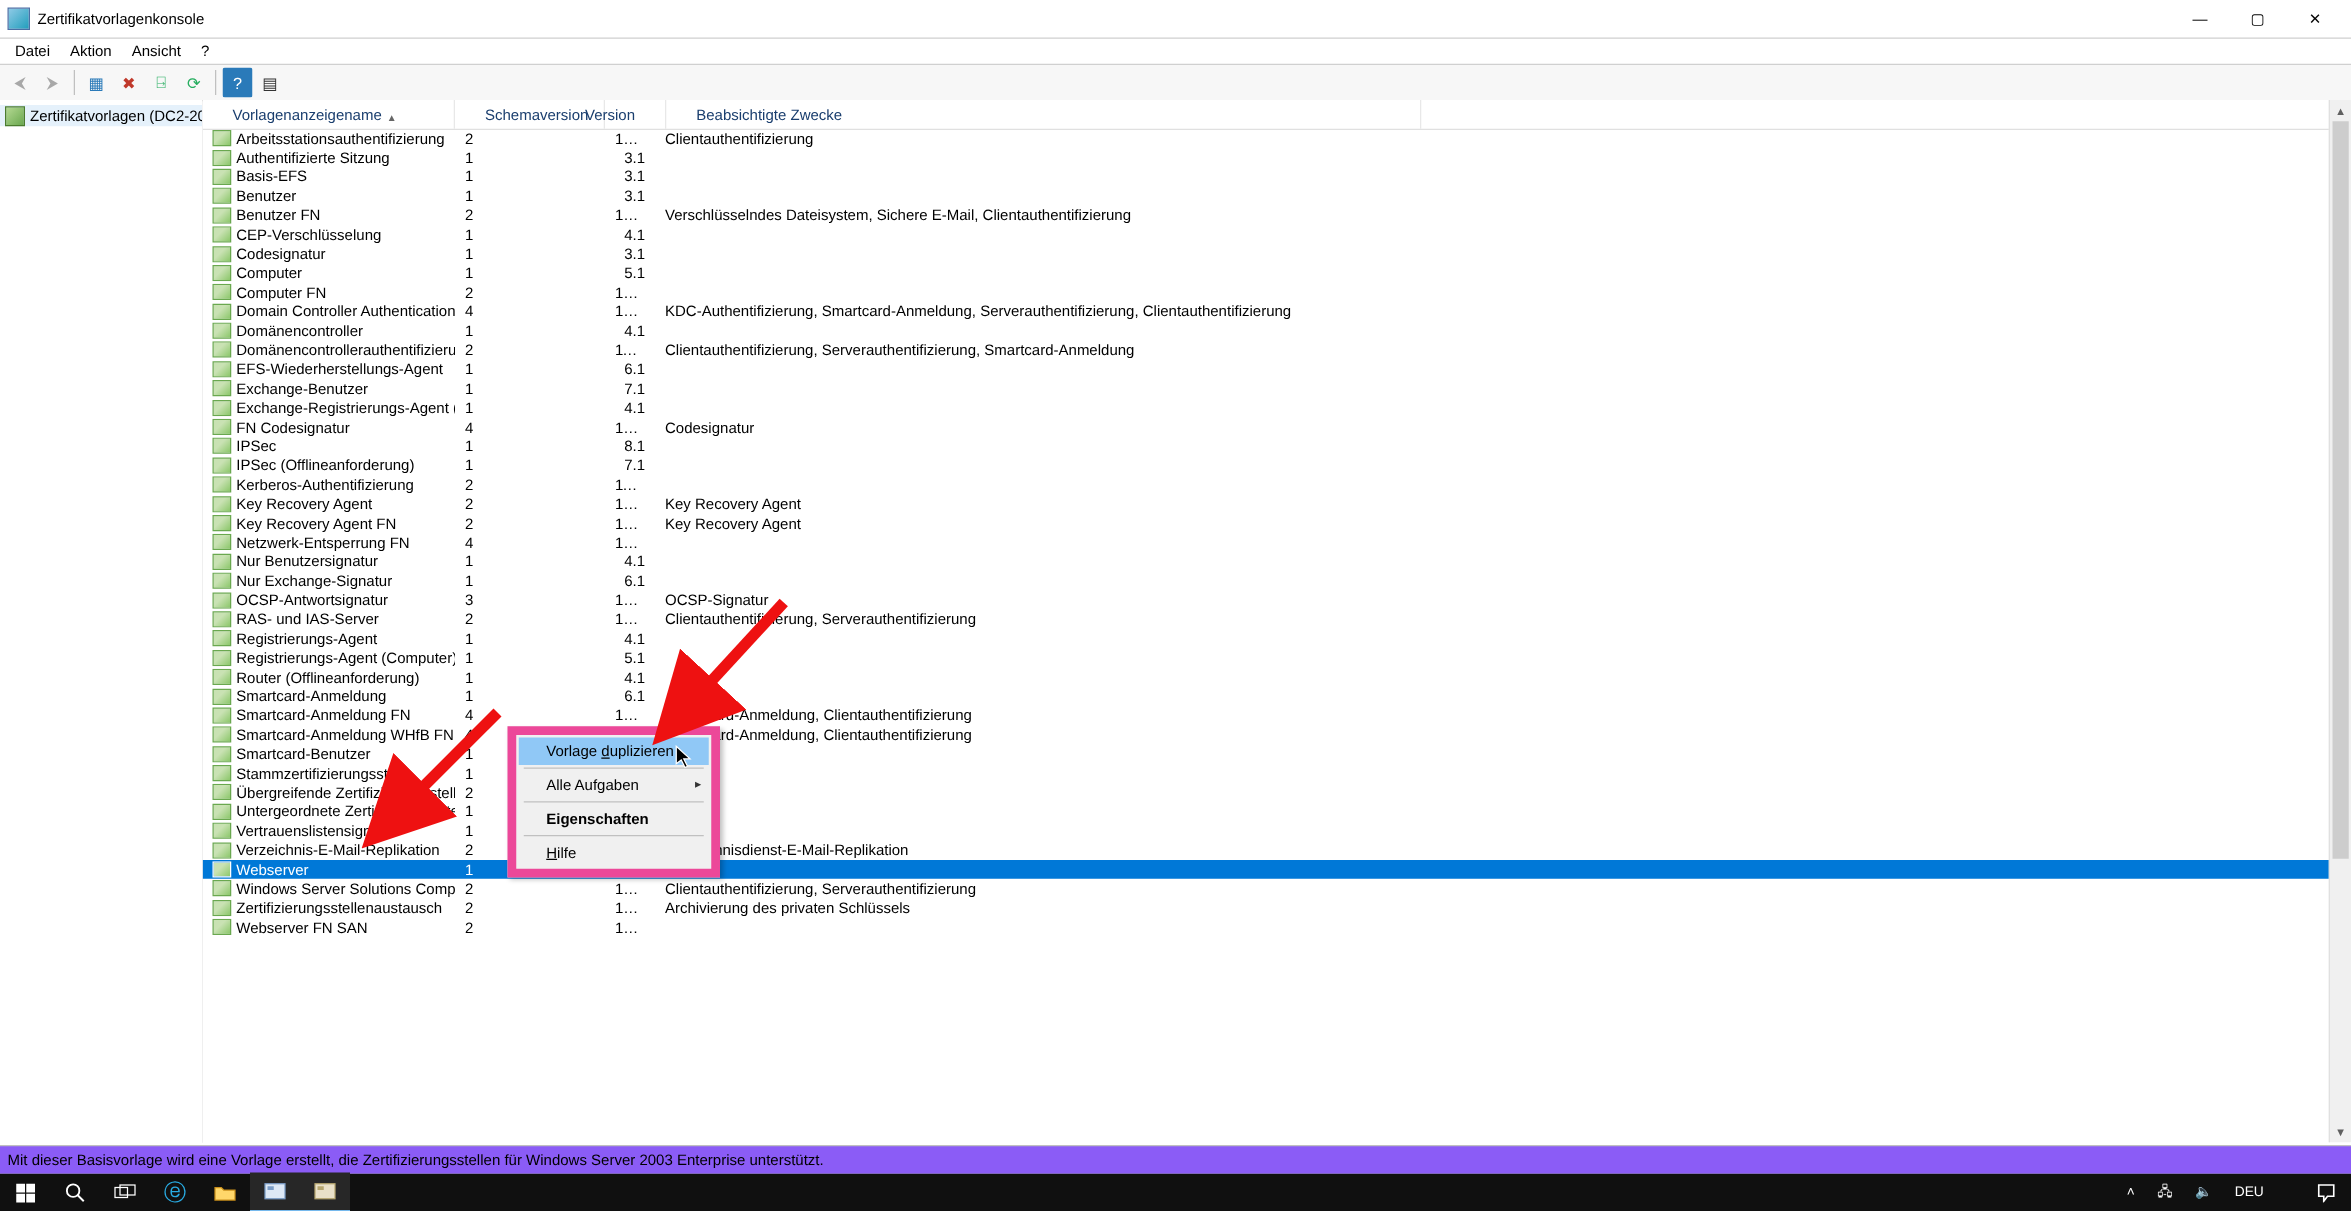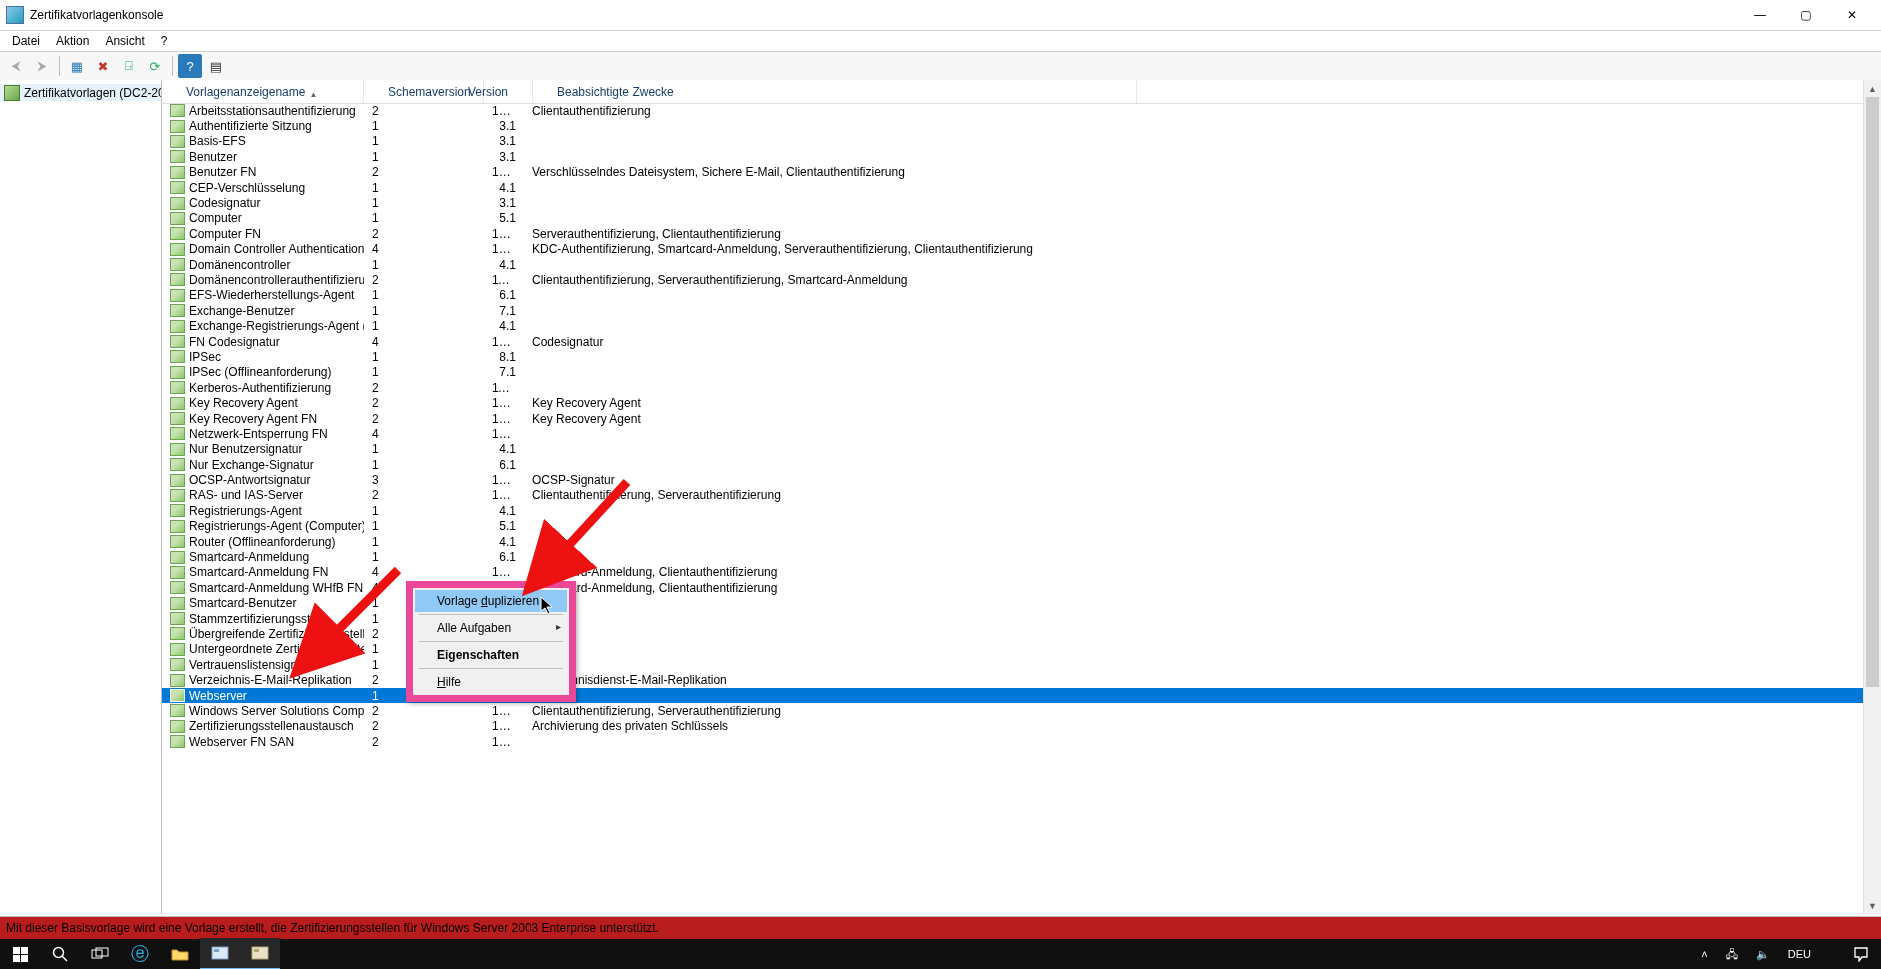--- a/index.html
+++ b/index.html
@@ -221,21 +221,21 @@
   }
 
   
   .statusbar {
     position: absolute;
     left: 0; right: 0; bottom: 30px;
     height: 22px;
     border-top: 1px solid #c0c0c0;
     display: flex; align-items: center;
     padding: 0 6px;
-    background: #b91c1c;
+    background: #8b5cf6;
   }
 
   
   .taskbar {
     position: absolute;
     left: 0; right: 0; bottom: 0;
     height: 30px;
     background: #101010;
     display: flex;
     align-items: center;
@@ -391,21 +391,20 @@
           <div class="cell cv">5.1</div>
           <div class="cell cp"></div>
         </div>
         <div class="row">
           <div class="cell cn">
             <span class="row-icon"></span>
             <span>Computer FN</span>
           </div>
           <div class="cell cs">2</div>
           <div class="cell cv">101.0</div>
-          <div class="cell cp">Serverauthentifizierung, Clientauthentifizierung</div>
         </div>
         <div class="row">
           <div class="cell cn">
             <span class="row-icon"></span>
             <span>Domain Controller Authentication (Kerbe...</span>
           </div>
           <div class="cell cs">4</div>
           <div class="cell cv">101.1</div>
           <div class="cell cp">KDC-Authentifizierung, Smartcard-Anmeldung, Serverauthentifizierung, Clientauthentifizierung</div>
         </div>

